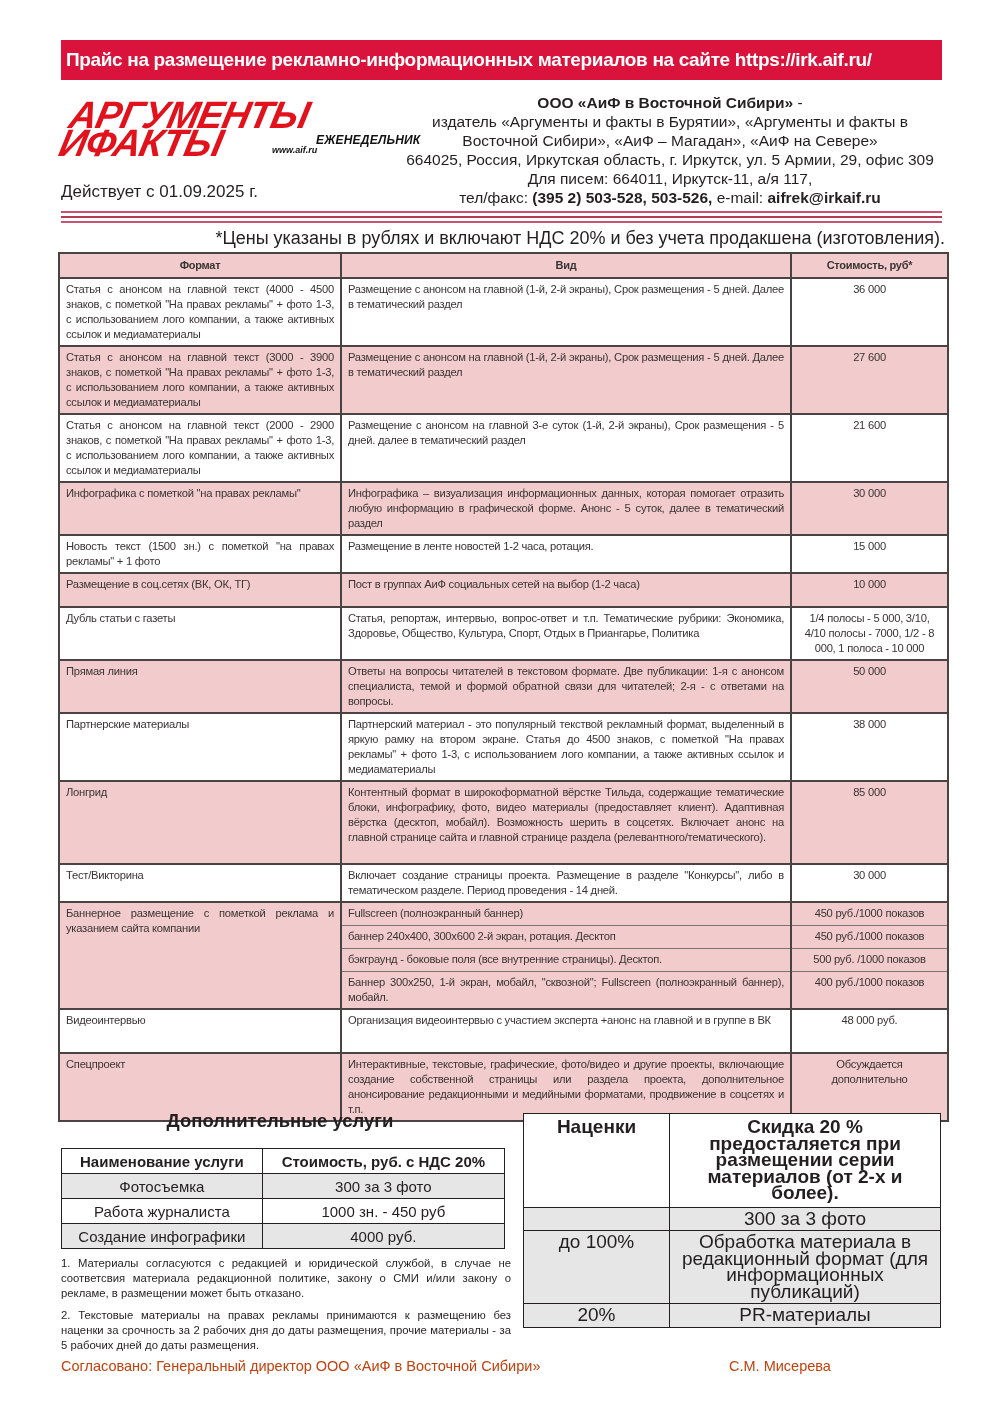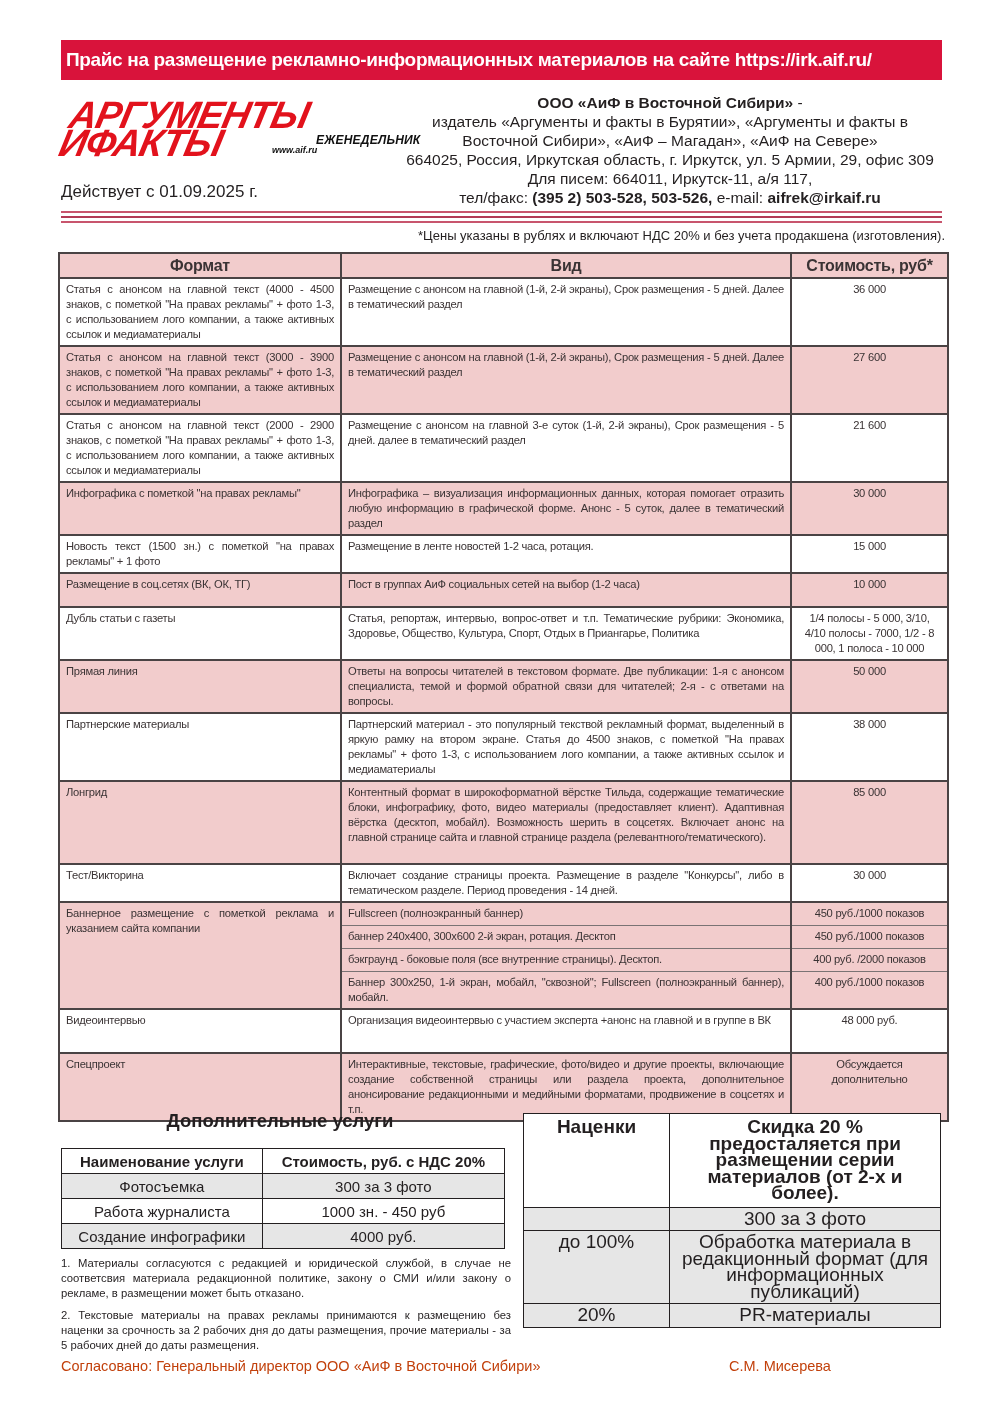--- a/index.html
+++ b/index.html
@@ -28,29 +28,29 @@
 
   .company { position: absolute; left: 385px; top: 93px; width: 570px; text-align: center; font-size: 15.5px; line-height: 19px; color: #231f20; }
   .company .name { font-weight: bold; }
   .company b { font-weight: bold; }
 
   .rule { position: absolute; left: 61px; width: 881px; background: #c8556d; }
   .rule.r1 { top: 211px; height: 2px; }
   .rule.r2 { top: 216px; height: 2px; background: #b23a55; }
   .rule.r3 { top: 221px; height: 2px; }
 
-  .note { position: absolute; right: 55px; top: 228px; font-size: 13px; color: #231f20; }
+  .note { position: absolute; right: 55px; top: 228px; font-size: 18px; color: #231f20; }
 
   table.price {
     position: absolute; left: 58px; top: 252px; width: 891px;
     border-collapse: collapse; font-size: 11.2px; line-height: 15px; color: #3a3334;
     letter-spacing: -0.25px;
   }
   table.price th, table.price td { border: 2px solid #4a4344; vertical-align: top; padding: 3px 6px; }
-  table.price th { background: #f2cccc; font-weight: bold; text-align: center; font-size: 16px; height: 24px; padding: 4px 6px; vertical-align: middle; }
+  table.price th { background: #f2cccc; font-weight: bold; text-align: center; font-size: 11px; height: 24px; padding: 4px 6px; vertical-align: middle; }
   table.price td.f { width: 282px; text-align: justify; }
   table.price td.v { width: 450px; text-align: justify; }
   table.price td.c { text-align: center; }
   table.price tr.pink td { background: #f2cccc; }
   table.price tr.white td { background: #ffffff; }
   table.price td.sub { border-top: 1px solid #7a7374; border-bottom: 1px solid #7a7374; }
 
   .extra-title { position: absolute; left: 60px; top: 1110px; width: 440px; text-align: center; font-size: 18.5px; font-weight: bold; color: #231f20; }
 
   table.extra {
@@ -177,21 +177,21 @@
       <td class="f" rowspan="4">Баннерное размещение с пометкой реклама и указанием сайта компании</td>
       <td class="v sub">Fullscreen (полноэкранный баннер)</td>
       <td class="c sub">450 руб./1000 показов</td>
     </tr>
     <tr class="pink" style="height:23px">
       <td class="v sub">баннер 240x400, 300x600 2-й экран, ротация. Десктоп</td>
       <td class="c sub">450 руб./1000 показов</td>
     </tr>
     <tr class="pink" style="height:23px">
       <td class="v sub">бэкграунд - боковые поля (все внутренние страницы). Десктоп.</td>
-      <td class="c sub">400 руб. /2000 показов</td>
+      <td class="c sub">500 руб. /1000 показов</td>
     </tr>
     <tr class="pink" style="height:38px">
       <td class="v sub">Баннер 300x250, 1-й экран, мобайл, "сквозной"; Fullscreen (полноэкранный баннер), мобайл.</td>
       <td class="c sub">400 руб./1000 показов</td>
     </tr>
     <tr class="white" style="height:44px">
       <td class="f">Видеоинтервью</td>
       <td class="v">Организация видеоинтервью с участием эксперта  +анонс на главной и в группе в ВК</td>
       <td class="c">48 000 руб.</td>
     </tr>

